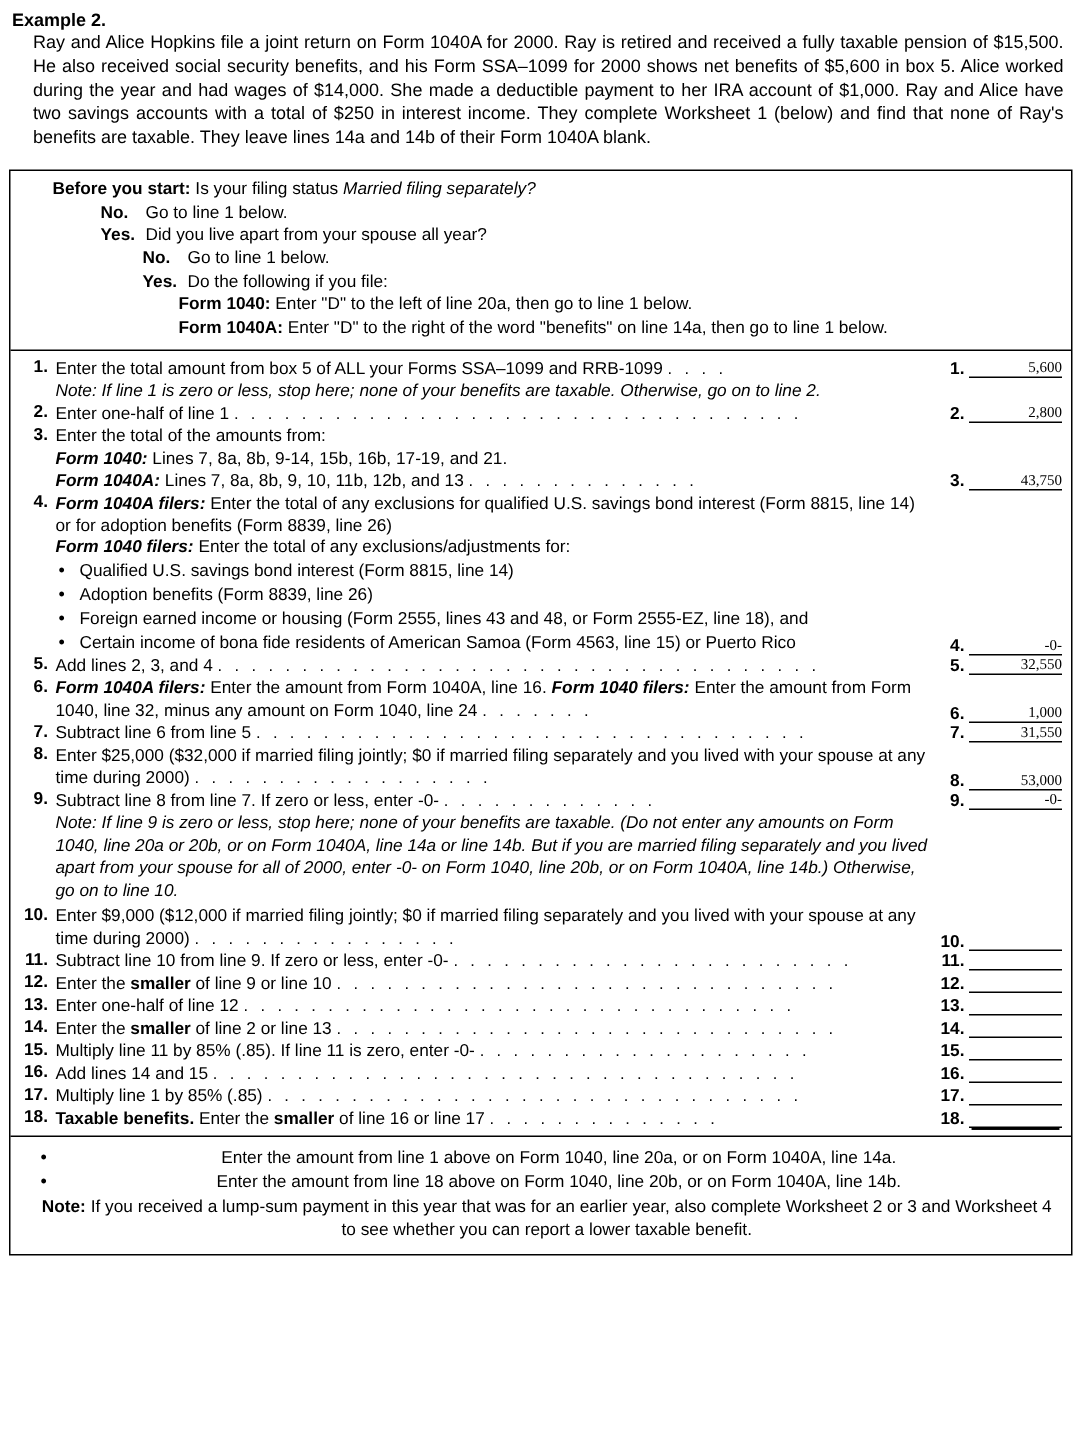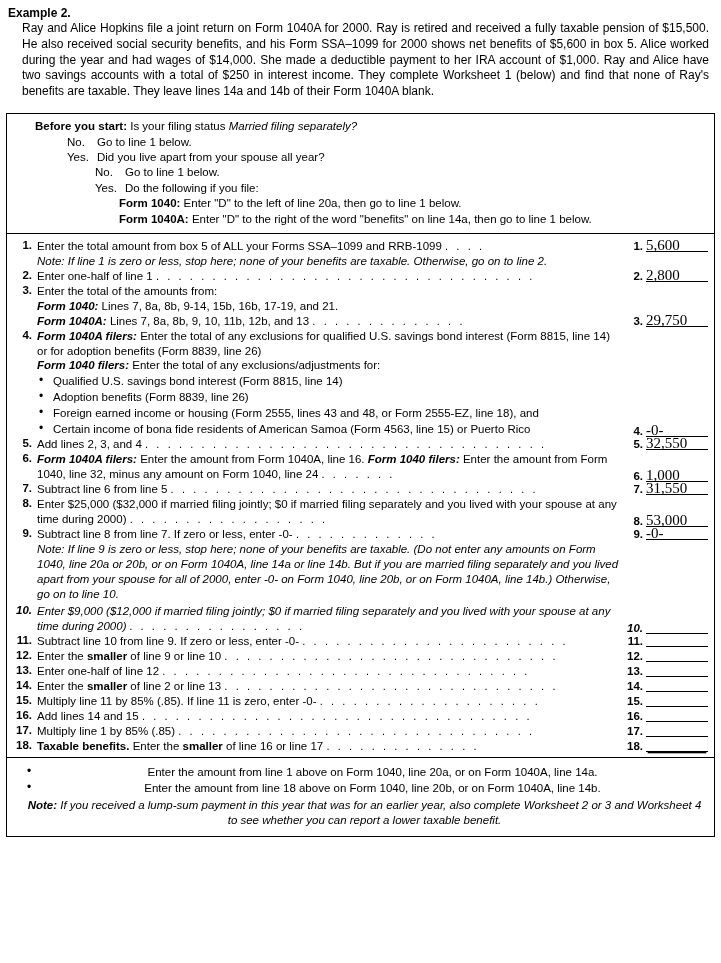--- a/index.html
+++ b/index.html
@@ -59,21 +59,21 @@
     padding: 5px 8px 6px 8px;
     font-size: 11.5px;
     line-height: 1.34;
   }
   .ws-before .b { font-weight: bold; padding-left: 20px; }
   .ws-before .i { font-style: italic; }
   .ind1 { margin-left: 0px; }
   .ind2 { margin-left: 28px; }
   .ind3 { margin-left: 56px; }
   .ind4 { margin-left: 84px; }
-  .lbl { font-weight: normal; display: inline-block; padding-left: 24px; }
+  .lbl { font-weight: bold; display: inline-block; padding-left: 24px; }
   .lbl-no { min-width: 30px; }
   .lbl-yes { min-width: 30px; }
 
   
   .ws-lines {
     position: relative;
     padding: 5px 0 3px 0;
     border-bottom: 1.6px solid #000;
   }
   .row {
@@ -112,22 +112,22 @@
     text-align: right;
     font-weight: bold;
     font-size: 11.5px;
     padding-right: 3px;
     box-sizing: border-box;
   }
   .ansbox {
     width: 62px;
     flex: 0 0 62px;
     border-bottom: 1.3px solid #000;
-    text-align: left;
-    font-size: 15px;
+    text-align: right;
+    font-size: 10px;
     height: 13px;
     line-height: 13px;
     box-sizing: border-box;
     font-family: "Liberation Serif", serif;
   }
   .ansbox.dbl {
     border-bottom: 1.3px solid #000;
     box-shadow: 0 3px 0 -1.7px #000;
   }
   .answrap {
@@ -155,21 +155,21 @@
 
   
   .ws-footer {
     padding: 6px 10px 7px 18px;
     font-size: 11.5px;
     line-height: 1.34;
     text-align: center;
   }
   .ws-footer .bullet { padding-left: 16px; }
   .ws-footer .note { margin-top: 2px; }
-  .ws-footer .i { font-style: italic; }
+  .ws-footer .i { }
   .ws-footer .b { font-weight: bold; }
 </style>
 </head>
 <body>
 
 <div class="page">
 
   <div class="example">
     <div class="example-title">Example 2.</div>
     <div class="example-body">Ray and Alice Hopkins file a joint return on Form 1040A for 2000. Ray is retired and received a fully taxable pension of $15,500. He also received social security benefits, and his Form SSA–1099 for 2000 shows net benefits of $5,600 in box 5. Alice worked during the year and had wages of $14,000. She made a deductible payment to her IRA account of $1,000. Ray and Alice have two savings accounts with a total of $250 in interest income. They complete Worksheet 1 (below) and find that none of Ray's benefits are taxable. They leave lines 14a and 14b of their Form 1040A blank.</div>
@@ -261,21 +261,21 @@
       </div>
       <div class="row">
         <div class="num"></div>
         <div class="txt">
           <span class="bi">Form 1040A:</span>
           <span>Lines 7, 8a, 8b, 9, 10, 11b, 12b, and 13</span>
           <span class="leader">. . . . . . . . . . . . . .</span>
         </div>
         <div class="answrap">
           <div class="ansnum">3.</div>
-          <div class="ansbox">29,750</div>
+          <div class="ansbox">43,750</div>
         </div>
       </div>
 
       <div class="row">
         <div class="num">4.</div>
         <div class="txt">
           <span class="bi">Form 1040A filers:</span>
           <span>Enter the total of any exclusions for qualified U.S. savings bond interest (Form 8815, line 14) or for adoption benefits (Form 8839, line 26)</span>
         </div>
         <div class="answrap">
@@ -374,21 +374,21 @@
       </div>
       <div class="row">
         <div class="num"></div>
         <div class="txt note-i">Note: If line 9 is zero or less, stop here; none of your benefits are taxable. (Do not enter any amounts on Form 1040, line 20a or 20b, or on Form 1040A, line 14a or line 14b. But if you are married filing separately and you lived apart from your spouse for all of 2000, enter -0- on Form 1040, line 20b, or on Form 1040A, line 14b.) Otherwise, go on to line 10.</div>
         <div class="answrap">
           <div class="ansnum"></div>
           <div style="width:62px;flex:0 0 62px;"></div>
         </div>
       </div>
 
-      <div class="row" style="margin-top:3px;font-style:italic;">
+      <div class="row" style="margin-top:3px;">
         <div class="num">10.</div>
         <div class="txt">
           <span>Enter $9,000 ($12,000 if married filing jointly; $0 if married filing separately and you lived with your spouse at any time during 2000)</span>
           <span class="leader">. . . . . . . . . . . . . . . .</span>
         </div>
         <div class="answrap" style="align-self:flex-end;">
           <div class="ansnum">10.</div>
           <div class="ansbox"></div>
         </div>
       </div>

